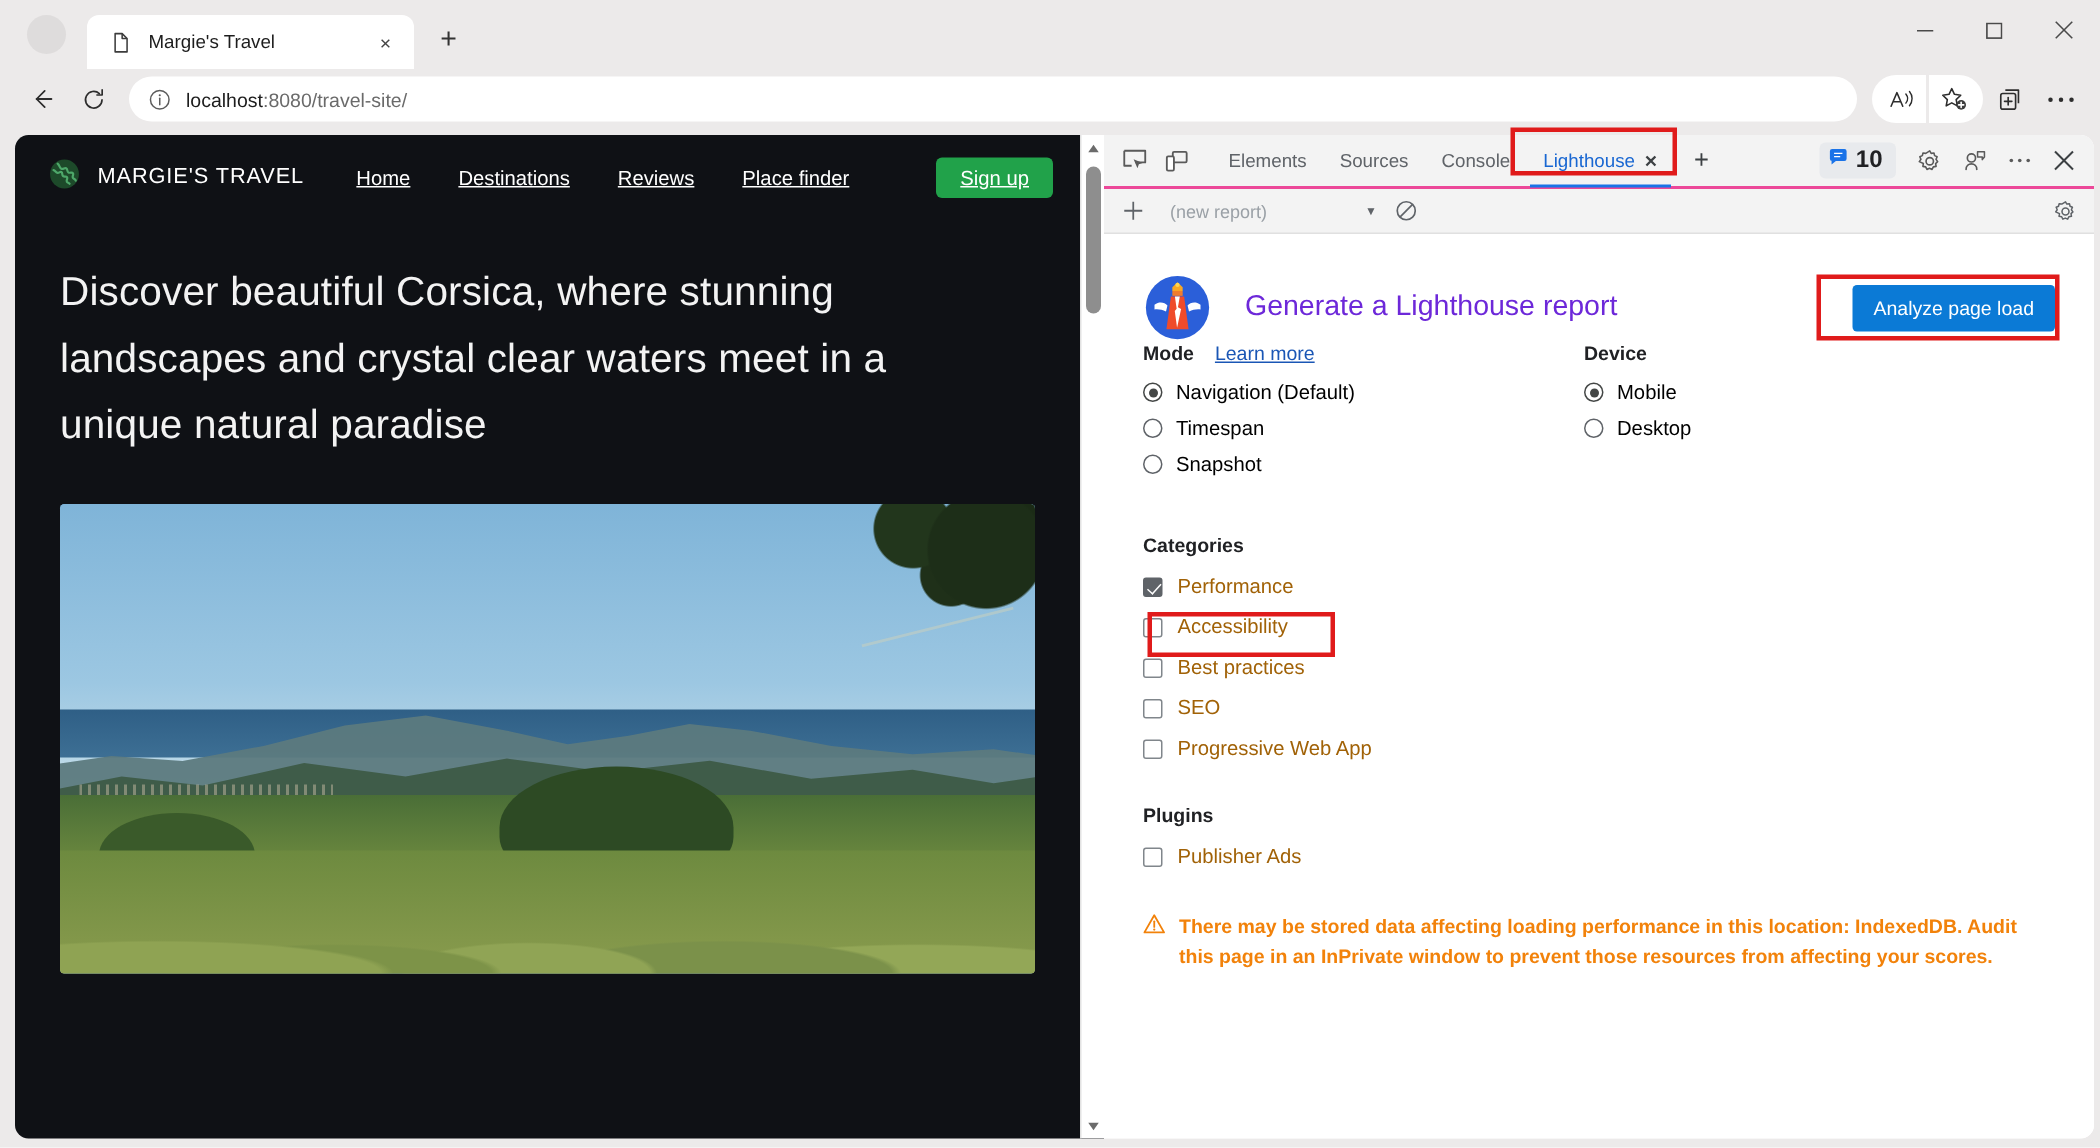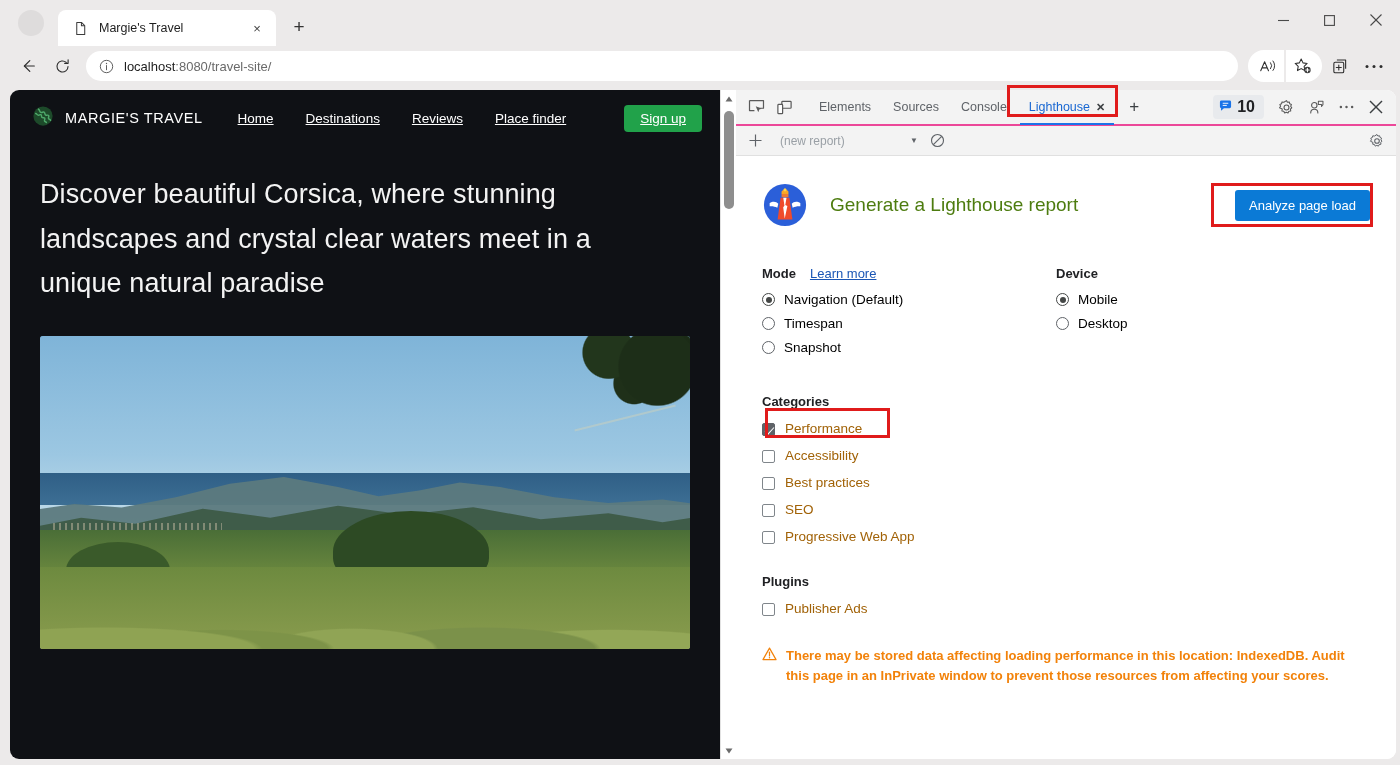--- a/index.html
+++ b/index.html
@@ -354,36 +354,36 @@
   .lh-body {
     flex: 1 1 auto;
     background: #ffffff;
     padding: 26px 26px 0 26px;
     overflow: hidden;
     position: relative;
   }
   .lh-head { display: flex; align-items: center; }
   .lh-logo { width: 46px; height: 46px; flex: 0 0 auto; }
   .lh-title {
-    font-size: 19px; color: #4d7c0f; font-weight: 400;
+    font-size: 19px; color: #6d28d9; font-weight: 400;
     margin-left: 22px;
   }
   .analyze-wrap { margin-left: auto; position: relative; }
   .analyze-btn {
     background: #0b7ad6;
     color: #ffffff;
     font-size: 13px;
     padding: 8px 14px;
     border-radius: 3px;
     border: none;
     font-family: "Liberation Sans", sans-serif;
     white-space: nowrap;
   }
 
-  .lh-cols { display: flex; margin-top: 38px; }
+  .lh-cols { display: flex; }
   .lh-col-mode { width: 294px; flex: 0 0 auto; }
   .lh-col-device { flex: 1 1 auto; }
   .lh-legend {
     display: flex; align-items: baseline; gap: 14px;
     margin-bottom: 11px;
   }
   .lh-legend-label {
     font-size: 13px; font-weight: bold; color: #202124;
   }
   .lh-learn {

